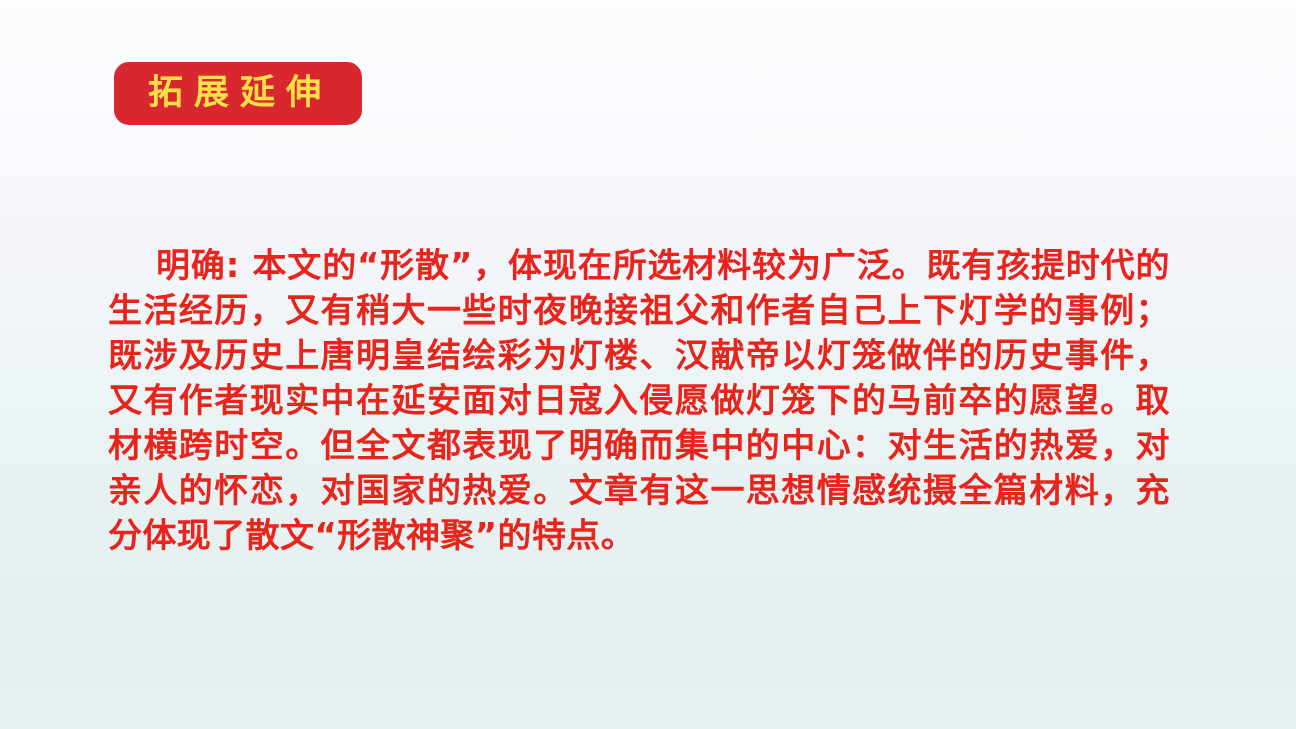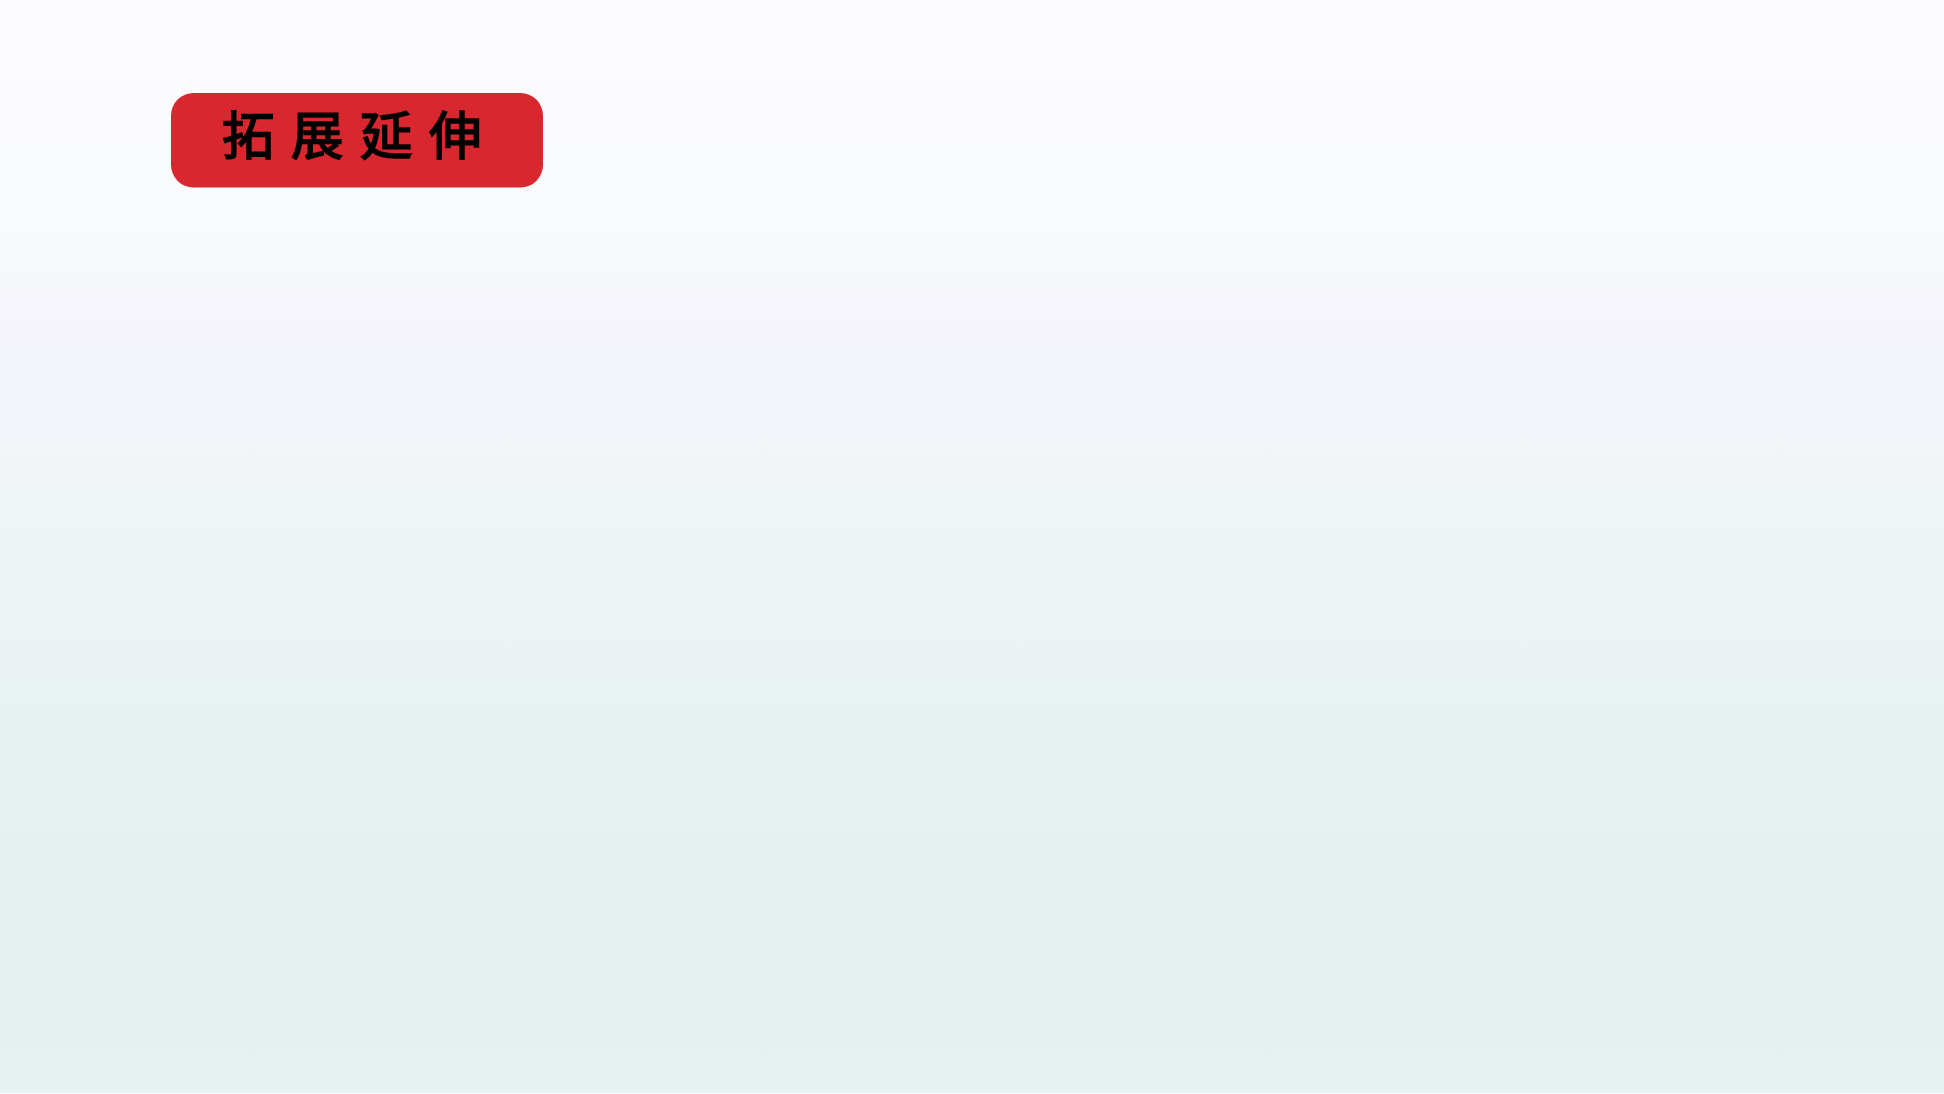--- a/index.html
+++ b/index.html
@@ -36,21 +36,21 @@
 
   
   #badge-wrap {
     position: absolute;
     left: 114px;
     top: 62px;
   }
   .badge {
     display: inline-block;
     background: #d9272f;
-    color: #000000;
+    color: #fde047;
     border-radius: 15px;
     padding: 13px 30px 15px 34px;
     font-size: 35px;
     font-weight: bold;
     letter-spacing: 11px;
     line-height: 1.0;
     white-space: nowrap;
     font-family: "DejaVu Sans", "Liberation Sans", sans-serif;
   }
 
@@ -87,14 +87,15 @@
 </head>
 <body>
 
 <div id="slide">
 
   <div id="badge-wrap">
     <span class="badge">拓展延伸</span>
   </div>
 
 
+  <div id="answer">明确: 本文的“形散”，体现在所选材料较为广泛。既有孩提时代的生活经历，又有稍大一些时夜晚接祖父和作者自己上下灯学的事例；既涉及历史上唐明皇结绘彩为灯楼、汉献帝以灯笼做伴的历史事件，又有作者现实中在延安面对日寇入侵愿做灯笼下的马前卒的愿望。取材横跨时空。但全文都表现了明确而集中的中心：对生活的热爱，对亲人的怀恋，对国家的热爱。文章有这一思想情感统摄全篇材料，充分体现了散文“形散神聚”的特点。</div>
 
 </div>
 
 </body></html>

